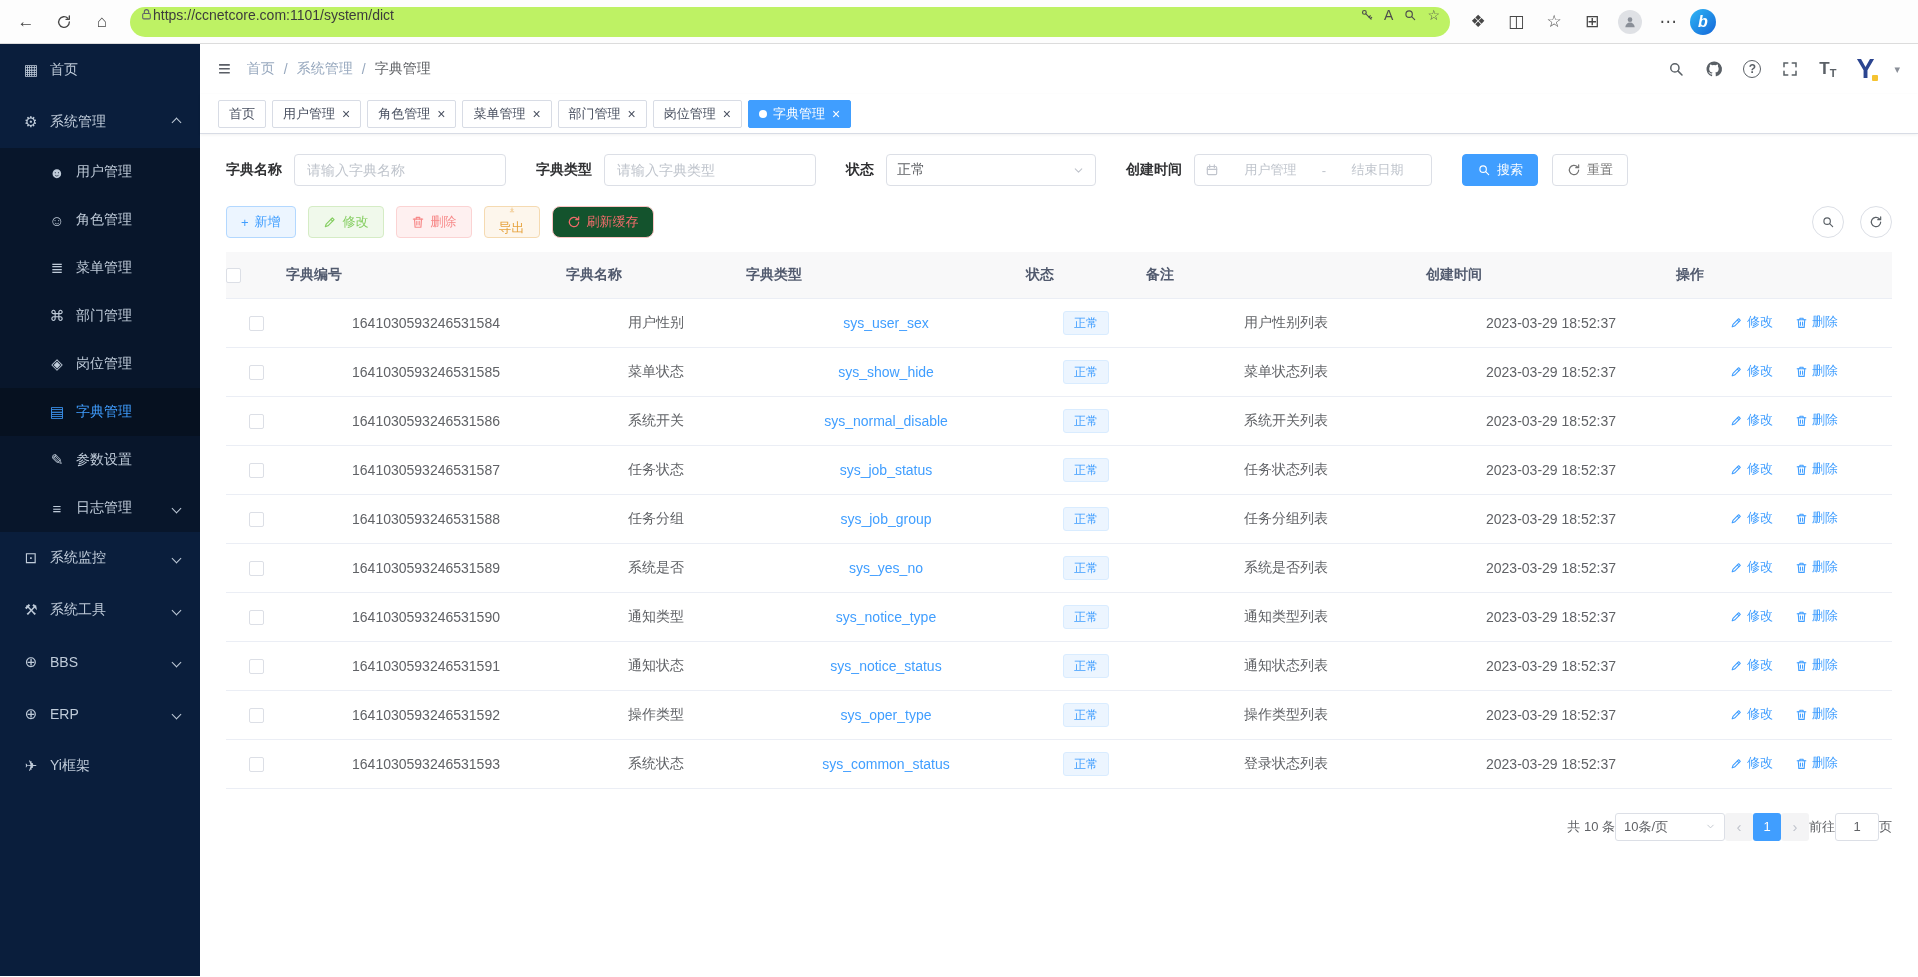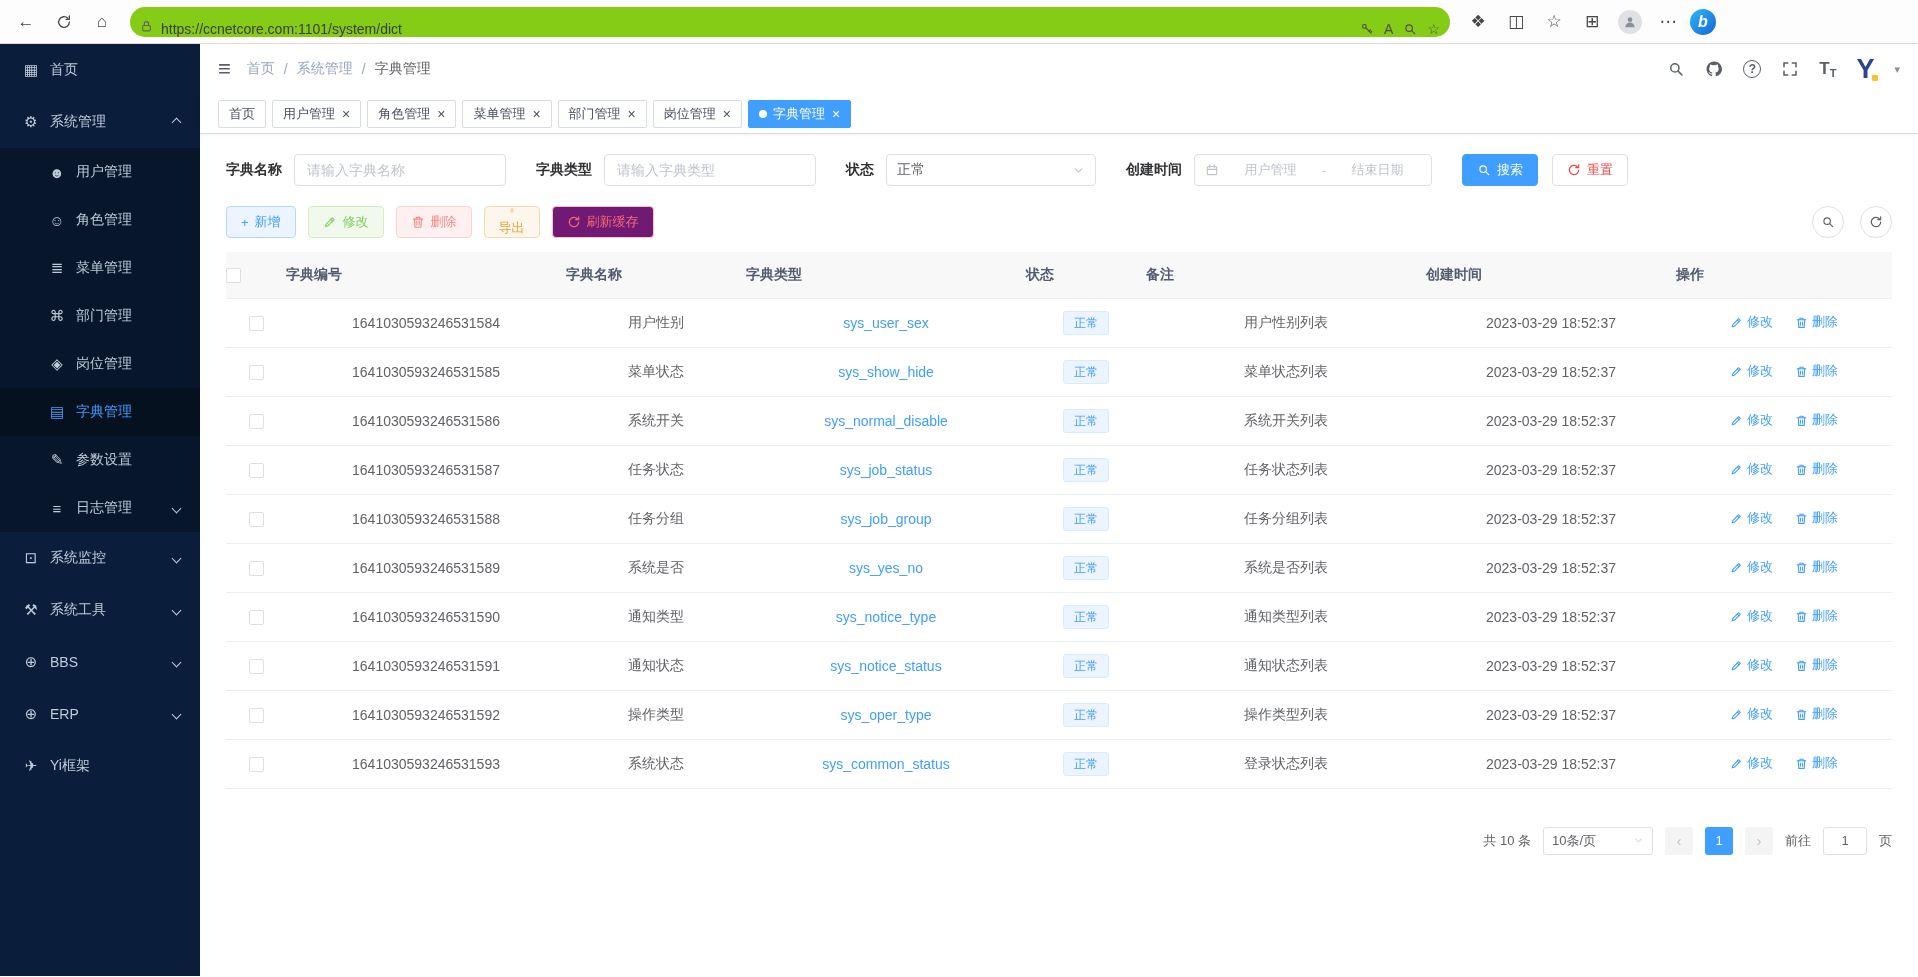--- a/index.html
+++ b/index.html
@@ -4,22 +4,22 @@
 <style>
   * { box-sizing: border-box; margin: 0; padding: 0; }
   html,body { width:1918px; height:977px; overflow:hidden;
     font-family:"Liberation Sans","DejaVu Sans",sans-serif; background:#fff; color:#303133; }
 
   
   .browser { height:44px; background:#fdfdfd; border-bottom:1px solid #dcdcdc;
     display:flex; align-items:center; padding:0 10px; gap:6px; }
   .bicon { width:32px; height:32px; display:flex; align-items:center; justify-content:center;
     font-size:17px; color:#474747; border-radius:6px; cursor:pointer; flex:0 0 auto; }
-  .addressbar { flex:1 1 auto; max-width:1320px; height:30px; background:#84cc16; border-radius:15px;
-    display:flex; align-items:flex-end; padding:0 10px; gap:8px; margin:0 6px; }
+  .addressbar { flex:1 1 auto; max-width:1320px; height:30px; background:#bef264; border-radius:15px;
+    display:flex; align-items:flex-start; padding:0 10px; margin:0 6px; }
   .addressbar .url { flex:1; font-size:14px; color:#3c3c3c; white-space:nowrap; overflow:hidden; }
   .bar-icons { display:flex; align-items:center; gap:10px; color:#4d4d4d; }
   .bar-icons .mini { font-size:14px; cursor:pointer; display:flex; align-items:center; }
   .ic10 { width:11px; height:11px; } .ic12 { width:13px; height:13px; }
   .ic14 { width:14px; height:14px; } .ic16 { width:16px; height:16px; } .ic18 { width:18px; height:18px; }
   .avatar-circle { width:24px; height:24px; border-radius:50%; background:#dfe1e5; color:#8a8f98;
     display:flex; align-items:center; justify-content:center; }
   .bing { width:26px; height:26px; border-radius:50%;
     background:linear-gradient(135deg,#2fb6f5,#1466d8); color:#fff; font-weight:bold; font-style:italic;
     display:flex; align-items:center; justify-content:center; font-size:16px; cursor:pointer; }
@@ -83,46 +83,46 @@
   .f-select { width:210px; height:32px; border:1px solid #dcdfe6; border-radius:4px;
     display:flex; align-items:center; padding:0 10px; color:#606266; cursor:pointer; }
   .f-select .sel-text { flex:1; }
   .f-date { width:238px; height:32px; border:1px solid #dcdfe6; border-radius:4px;
     display:flex; align-items:center; padding:0 10px; gap:8px; color:#bfc4cc; font-size:13px; }
   .f-date .dph { flex:1; text-align:center; }
   .btn { height:32px; display:inline-flex; align-items:center; gap:6px; padding:0 14px;
     border-radius:4px; font-size:13px; border:1px solid transparent; cursor:pointer; white-space:nowrap;
     font-family:"Liberation Sans","DejaVu Sans",sans-serif; }
   .btn-search { background:#409eff; border-color:#409eff; color:#fff; margin-right:14px; }
-  .btn-reset { background:#fff; border-color:#dcdfe6; color:#ef4444; }
+  .btn-reset { background:#fff; border-color:#dcdfe6; color:#737373; }
 
   .toolbar { display:flex; align-items:center; gap:12px; margin-top:20px; }
   .btn-add    { background:#ecf5ff; border-color:#b3d8ff; color:#409eff; }
   .btn-edit   { background:#f0f9eb; border-color:#d5ecc5; color:#85ce61; cursor:not-allowed; }
   .btn-del    { background:#fef0f0; border-color:#fbd3d3; color:#f78989; cursor:not-allowed; }
   .btn-export { background:#fdf6ec; border-color:#f5dab1; color:#e6a23c;flex-direction:column; }
-  .btn-cache  { background:#701a75; border-color:#fbc4c4; color:#f56c6c; }
+  .btn-cache  { background:#14532d; border-color:#fbc4c4; color:#f56c6c;border-radius:8px; }
   .toolbar-right { margin-left:auto; display:flex; align-items:center; gap:16px; color:#5a6066; }
   .round-btn { width:32px; height:32px; border:1px solid #dcdfe6; border-radius:50%;
     display:flex; align-items:center; justify-content:center; cursor:pointer; background:#fff; }
 
   table.dict { width:100%; border-collapse:collapse; margin-top:14px; font-size:14px; }
   .dict th { background:#f8f8f9; color:#515a6e; font-weight:bold; height:46px;
     border-bottom:1px solid #ebeef5; text-align:left; }
   .dict td { height:49px; border-bottom:1px solid #ebeef5; text-align:center; color:#606266; }
   .checkbox { display:inline-block; width:15px; height:15px; border:1px solid #dcdfe6;
     border-radius:2px; background:#fff; cursor:pointer; vertical-align:middle; }
   .type-link { color:#409eff; cursor:pointer; text-decoration:none; }
   .tag { display:inline-block; background:#ecf5ff; border:1px solid #d9ecff; color:#409eff;
     border-radius:3px; padding:2px 10px; font-size:12px; line-height:1.5; }
   .op { color:#409eff; cursor:pointer; display:inline-flex; align-items:center; gap:4px;
     margin:0 9px; text-decoration:none; font-size:13px; }
 
-  .pagination { display:flex; align-items:center; justify-content:flex-end; gap:12px;
-    margin-top:38px; font-size:13px; color:#606266; }
+  .pagination { display:flex; align-items:center; justify-content:flex-end; 
+    margin-top:24px; font-size:13px; color:#606266; }
   .psize { width:110px; height:28px; border:1px solid #dcdfe6; border-radius:3px;
     display:flex; align-items:center; padding:0 8px; cursor:pointer; color:#606266; }
   .psize .sel-text { flex:1; }
   .pbtn { min-width:28px; height:28px; border-radius:3px; background:#f4f4f5; color:#c0c4cc;
     display:flex; align-items:center; justify-content:center; font-size:15px; cursor:pointer; }
   .pbtn.page-current { background:#409eff; color:#fff; font-size:13px; }
   .goto-input { width:44px; height:28px; border:1px solid #dcdfe6; border-radius:3px;
     text-align:center; font-size:13px; color:#606266; outline:none; }
   .hidden-defs { position:absolute; width:0; height:0; overflow:hidden; }
 </style>

